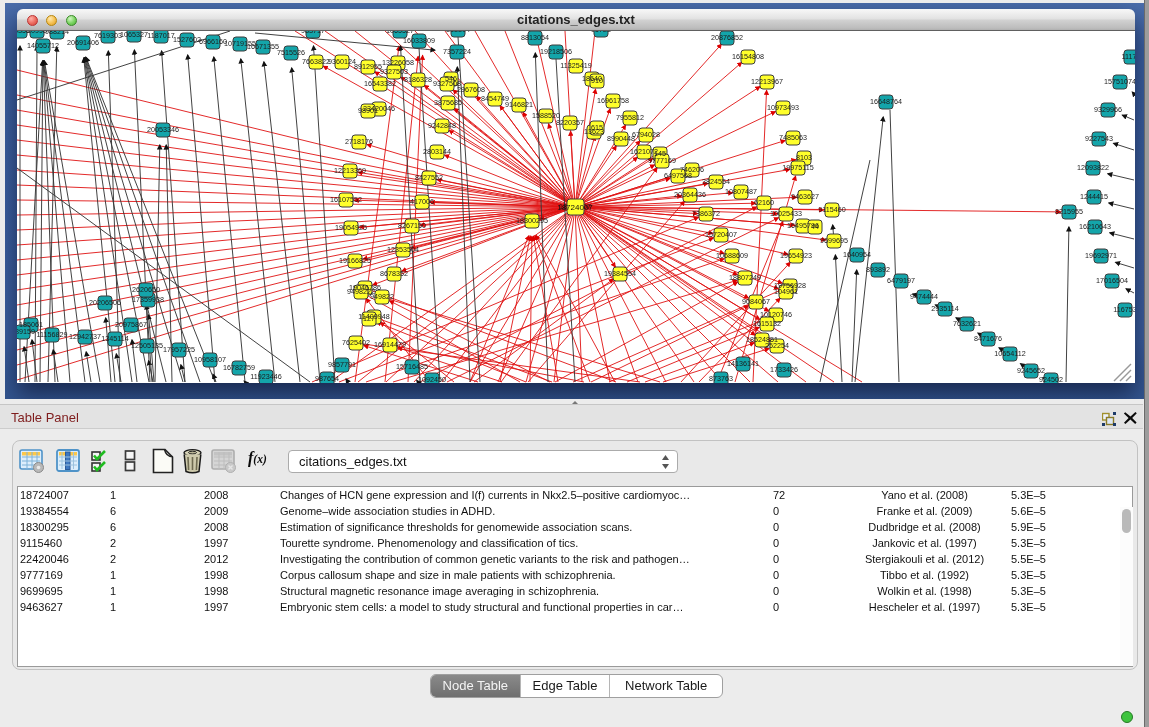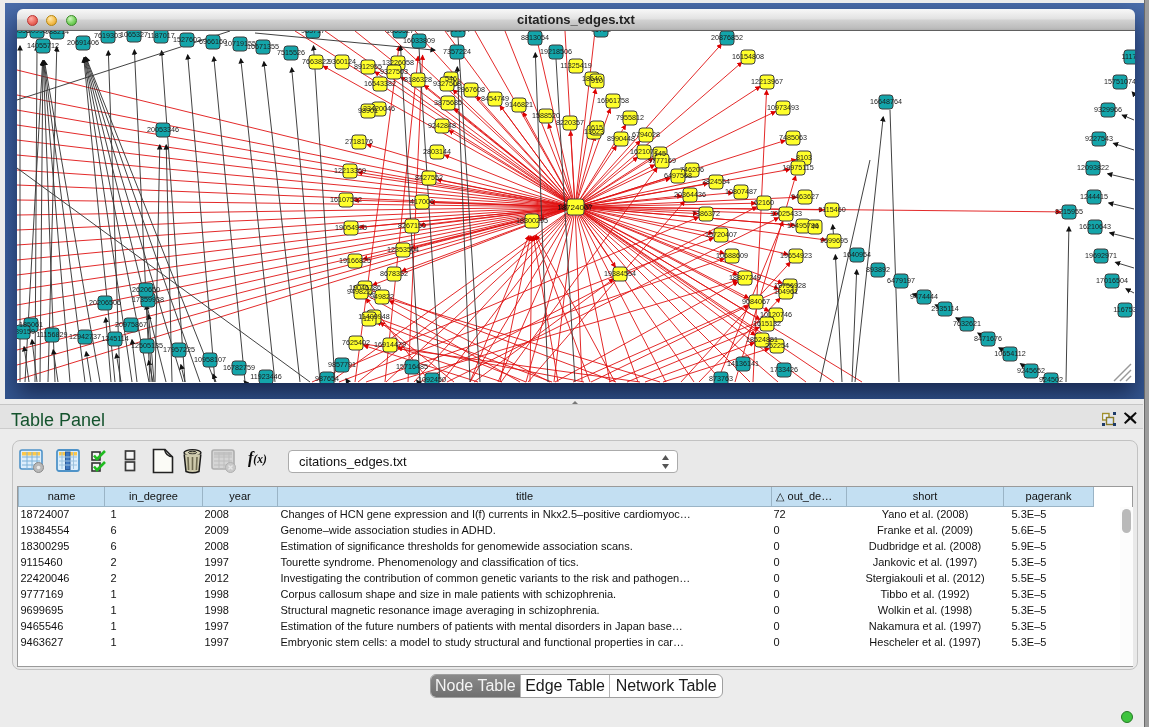--- a/index.html
+++ b/index.html
@@ -13,41 +13,41 @@
   background:linear-gradient(#f8f8f8,#e3e3e3 45%,#d0d0d0 55%,#bdbdbd 90%,#b0b0b0);
   border-bottom:1px solid #606060; }
 #title { width:100%; text-align:center; font-size:13px; font-weight:bold; color:#222;
   line-height:21px; }
 .tl { position:absolute; top:6px; width:11px; height:11px; border-radius:50%; }
 #canvas { left:0; top:22px; width:1118px; height:352px; background:#fff; overflow:hidden; }
 #rightstrip { left:1144px; top:0; width:5px; height:727px; background:#9c9c9c;
   border-left:1px solid #6a6a6a; }
 #tp-bar { left:0px; top:404px; width:1143px; height:25px; background:#e3e3e3;
   border-top:1px solid #c6c6c6; border-bottom:1px solid #cccccc; }
-#tp-bar span { position:absolute; left:11px; top:5px; font-size:18px; color:#14532d; }
+#tp-bar span { position:absolute; left:11px; top:5px; font-size:13px; color:#7f1d1d; }
 #panel { left:12px; top:440px; width:1126px; height:230px; background:#e9e9e9;
   border:1px solid #c2c2c2; border-radius:8px; }
 #combo { left:288px; top:450px; width:390px; height:23px; background:#fff;
   border:1px solid #ababab; border-radius:4px; font-size:13px; color:#111;
   line-height:21px; padding-left:10px; }
 #tablewrap { left:17px; top:486px; width:1116px; height:181px; background:#fff;
   border:1px solid #9a9a9a; overflow:hidden; }
 table { border-collapse:collapse; table-layout:fixed; width:1075px; font-size:11px; }
 th { background:#c3dff2; border:1px solid #9ab4c6; border-top:none; font-weight:normal;
   height:19px; font-size:11px; color:#111; }
 td { height:16px; white-space:nowrap; overflow:hidden; color:#111; padding:0 2px; }
 .c0 { width:86px; } .c1 { width:98px; } .c2 { width:75px; } .c3 { width:494px; }
 .c4 { width:75px; } .c5 { width:157px; } .c6 { width:90px; }
 th.c4 { text-align:left; padding-left:4px; }
 td.c1 { padding-left:6px; }
 td.c3 { padding-left:3px; }
 td.c5 { text-align:center; }
 td.c6 { padding-left:8px; }
 #tabs { left:430px; top:674px; width:293px; height:24px; border:1px solid #9f9f9f;
-  border-radius:6px; background:#fff; display:flex; overflow:hidden; font-size:16px; }
+  border-radius:6px; background:#fff; display:flex; overflow:hidden; font-size:13px; }
 #tabs div { line-height:22px; text-align:center; color:#1a1a1a; }
 #tab1 { width:89px; background:linear-gradient(#8a8a8a,#6f6f6f); color:#f4f4f4 !important; }
 #tab2 { width:91px; border-left:1px solid #b5b5b5; border-right:1px solid #b5b5b5; }
 #tab3 { width:112px; }
 #status { left:1058px; top:710px; font-size:11px; color:#111;margin-top:36px; }
 #greendot { left:1121px; top:711px; width:12px; height:12px; border-radius:50%;
   background:#3ec43e; border:1px solid #267a26; }
 #scrollbar { left:1120px; top:507px; width:13px; height:159px; background:#fcfcfc; }
 #thumb { left:1122px; top:509px; width:9px; height:24px; background:#b9b9b9; border-radius:5px; }
 .icn { position:absolute; top:448px; }
@@ -685,29 +685,20 @@
 <div class="abs" style="left:248px;top:449px;font-size:16px;font-style:italic;font-family:'Liberation Serif',serif;color:#0a0a0a;"><b>f</b><b style="font-size:11.5px;">(x)</b></div>
 <div id="combo" class="abs">citations_edges.txt
   <svg style="position:absolute;right:7px;top:4px;" width="9" height="14">
     <path d="M4.5 0 L8 5 H1 z" fill="#555"></path>
       <path d="M4.5 14 L1 9 H8 z" fill="#555"></path>
   </svg>
 </div>
 <div id="tablewrap" class="abs">
  <table>
   <tbody>
-        <tr>
-          <th class="c0">name</th>
-          <th class="c1">in_degree</th>
-          <th class="c2">year</th>
-      <th class="c3">title</th>
-          <th class="c4">△ out_de…</th>
-          <th class="c5">short</th>
-      <th class="c6">pagerank</th>
-        </tr>
 <tr>
           <td class="c0">18724007</td>
           <td class="c1">1</td>
           <td class="c2">2008</td>
           <td class="c3">Changes of HCN gene expression and I(f) currents in Nkx2.5–positive cardiomyoc…</td>
           <td class="c4">72</td>
           <td class="c5">Yano et al. (2008)</td>
           <td class="c6">5.3E–5</td>
         </tr>
 <tr>
@@ -758,29 +749,20 @@
 <tr>
           <td class="c0">9699695</td>
           <td class="c1">1</td>
           <td class="c2">1998</td>
           <td class="c3">Structural magnetic resonance image averaging in schizophrenia.</td>
           <td class="c4">0</td>
           <td class="c5">Wolkin et al. (1998)</td>
           <td class="c6">5.3E–5</td>
         </tr>
 <tr>
-          <td class="c0">9465546</td>
-          <td class="c1">1</td>
-          <td class="c2">1997</td>
-          <td class="c3">Estimation of the future numbers of patients with mental disorders in Japan base…</td>
-          <td class="c4">0</td>
-          <td class="c5">Nakamura et al. (1997)</td>
-          <td class="c6">5.3E–5</td>
-        </tr>
-<tr>
           <td class="c0">9463627</td>
           <td class="c1">1</td>
           <td class="c2">1997</td>
           <td class="c3">Embryonic stem cells: a model to study structural and functional properties in car…</td>
           <td class="c4">0</td>
           <td class="c5">Hescheler et al. (1997)</td>
           <td class="c6">5.3E–5</td>
         </tr>
  </tbody>
     </table>

